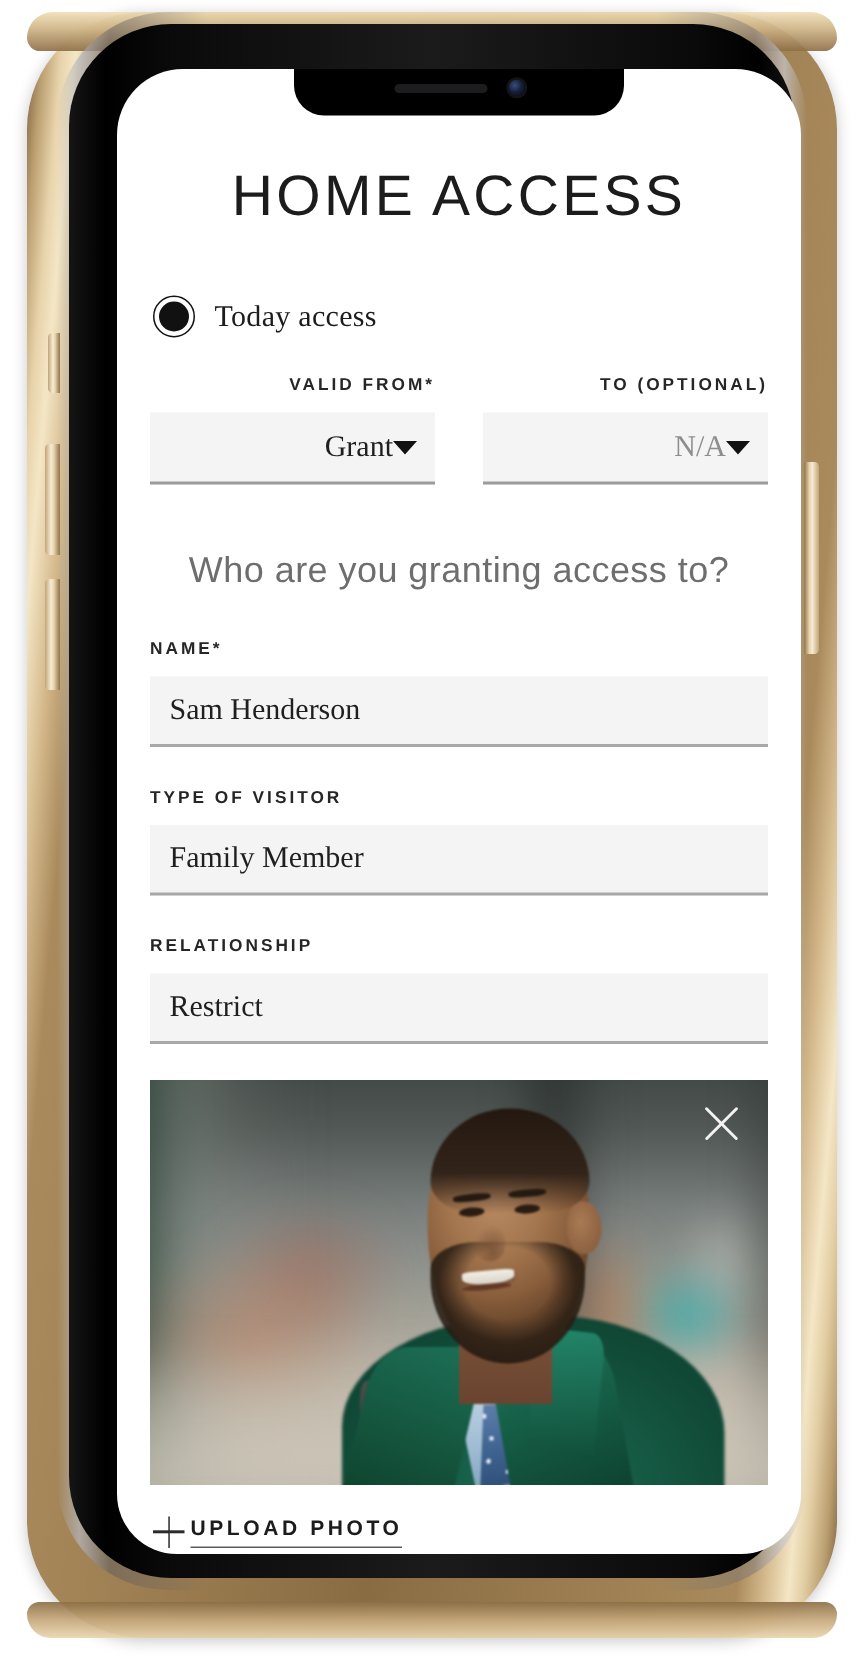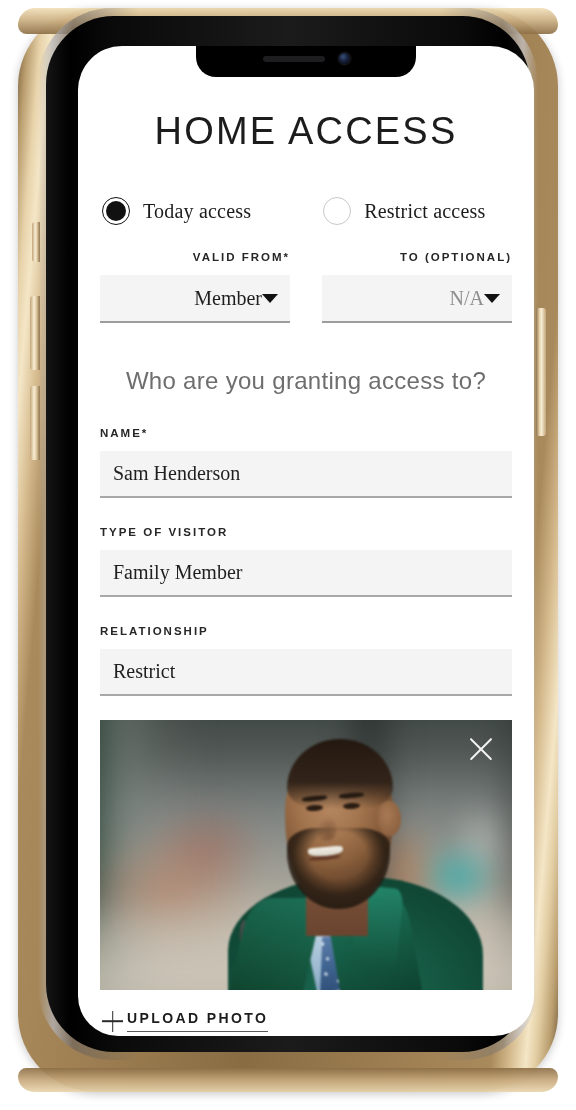--- a/index.html
+++ b/index.html
@@ -616,33 +616,29 @@
 
       <h1 id="page-title">HOME ACCESS</h1>
 
       <div id="access-mode-group">
 
         <div class="radio-option" id="radio-option-grant">
           <span class="radio-circle selected"></span>
           <span class="radio-label">Today access</span>
         </div>
 
-        <div class="radio-option" id="radio-option-restrict">
-          <span class="radio-circle unselected"></span>
-          <span class="radio-label">Restrict access</span>
-        </div>
 
       </div>
 
       <div id="date-row">
 
         <div class="date-col">
           <div class="field-label">VALID FROM*</div>
           <div class="select-box">
-            <span class="select-value">Member</span>
+            <span class="select-value">Grant</span>
             <span class="caret-icon"></span>
           </div>
         </div>
 
         <div class="date-col">
           <div class="field-label">TO (OPTIONAL)</div>
           <div class="select-box">
             <span class="select-value placeholder">N/A</span>
             <span class="caret-icon"></span>
           </div>

